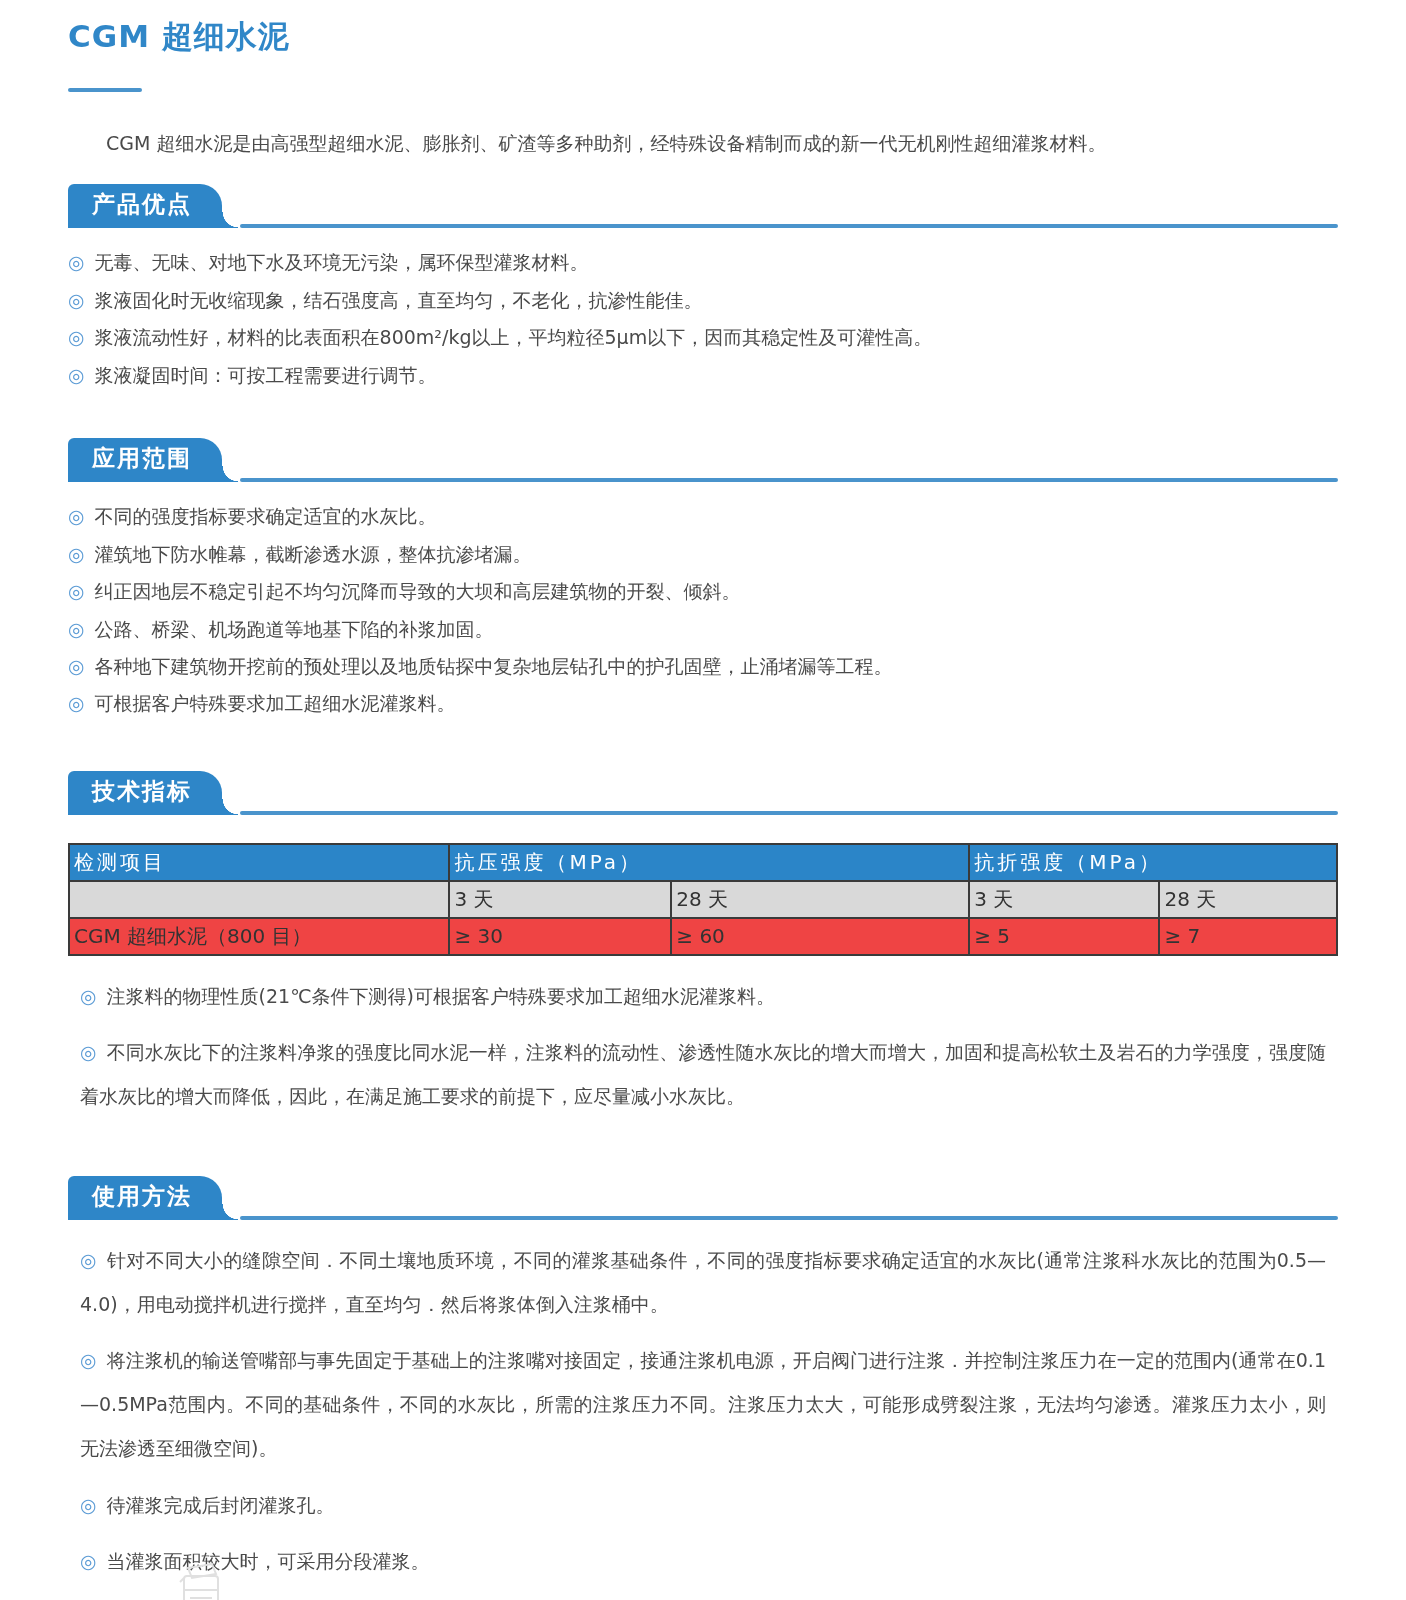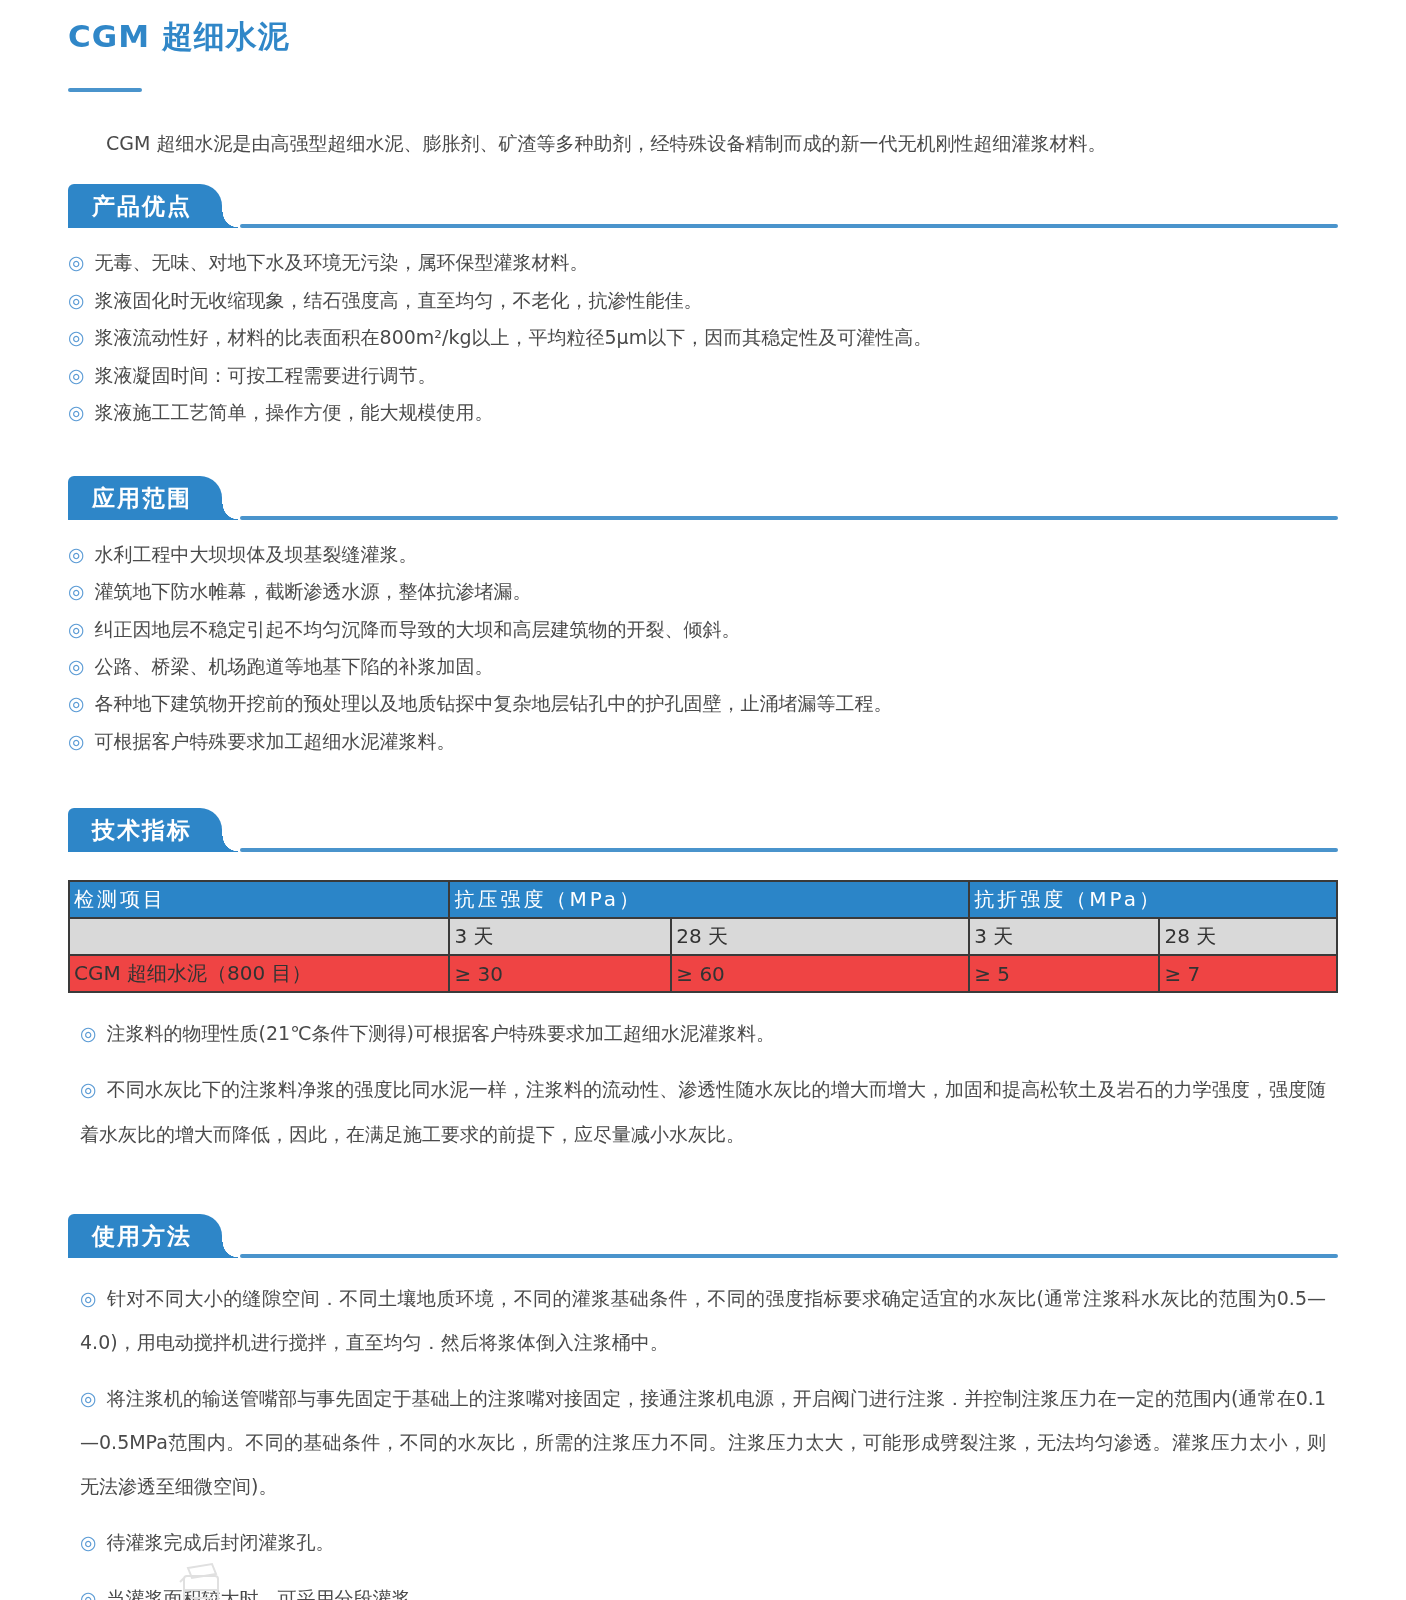--- a/index.html
+++ b/index.html
@@ -20,21 +20,21 @@
     font-family:"DejaVu Sans","Liberation Sans",sans-serif;
   }
   .content{position:absolute;left:68px;top:0;width:1270px;}
   .page-title{
     margin:16px 0 0;color:var(--title-blue);
     font-size:31px;font-weight:bold;letter-spacing:1px;
   }
   .title-dash{width:74px;height:4px;background:var(--line-blue);margin-top:30px;border-radius:2px;}
   .intro{margin:36px 0 0;font-size:19px;line-height:1.6;text-indent:2em;color:var(--body-text);}
 
-  .section-header{position:relative;height:44px;}
+  .section-header{position:relative;height:44px;font-family:Liberation Mono, monospace;}
   .mt-adv{margin-top:26px;}
   .mt-app{margin-top:50px;}
   .mt-spec{margin-top:54px;}
   .mt-use{margin-top:58px;}
   .tab{
     position:absolute;left:0;top:0;height:44px;line-height:44px;
     padding:0 30px 0 24px;background:var(--accent-blue);color:#fff;
     font-size:23px;font-weight:bold;letter-spacing:2px;
     border-radius:6px 22px 0 0;
   }
@@ -75,29 +75,28 @@
 
   <div class="section-header mt-adv">
     <div class="tab">产品优点</div>
     <div class="header-line"></div>
   </div>
   <ul class="bullets">
     <li><span class="bl">◎</span><span>无毒、无味、对地下水及环境无污染，属环保型灌浆材料。</span></li>
     <li><span class="bl">◎</span><span>浆液固化时无收缩现象，结石强度高，直至均匀，不老化，抗渗性能佳。</span></li>
     <li><span class="bl">◎</span><span>浆液流动性好，材料的比表面积在800m²/kg以上，平均粒径5μm以下，因而其稳定性及可灌性高。</span></li>
     <li><span class="bl">◎</span><span>浆液凝固时间：可按工程需要进行调节。</span></li>
-    <li><span class="bl">◎</span><span>浆液施工工艺简单，操作方便，能大规模使用。</span></li>
   </ul>
 
   <div class="section-header mt-app">
     <div class="tab">应用范围</div>
     <div class="header-line"></div>
   </div>
   <ul class="bullets">
-    <li><span class="bl">◎</span><span>水利工程中大坝坝体及坝基裂缝灌浆。</span></li>
+    <li><span class="bl">◎</span><span>不同的强度指标要求确定适宜的水灰比。</span></li>
     <li><span class="bl">◎</span><span>灌筑地下防水帷幕，截断渗透水源，整体抗渗堵漏。</span></li>
     <li><span class="bl">◎</span><span>纠正因地层不稳定引起不均匀沉降而导致的大坝和高层建筑物的开裂、倾斜。</span></li>
     <li><span class="bl">◎</span><span>公路、桥梁、机场跑道等地基下陷的补浆加固。</span></li>
     <li><span class="bl">◎</span><span>各种地下建筑物开挖前的预处理以及地质钻探中复杂地层钻孔中的护孔固壁，止涌堵漏等工程。</span></li>
     <li><span class="bl">◎</span><span>可根据客户特殊要求加工超细水泥灌浆料。</span></li>
   </ul>
 
   <div class="section-header mt-spec">
     <div class="tab">技术指标</div>
     <div class="header-line"></div>

